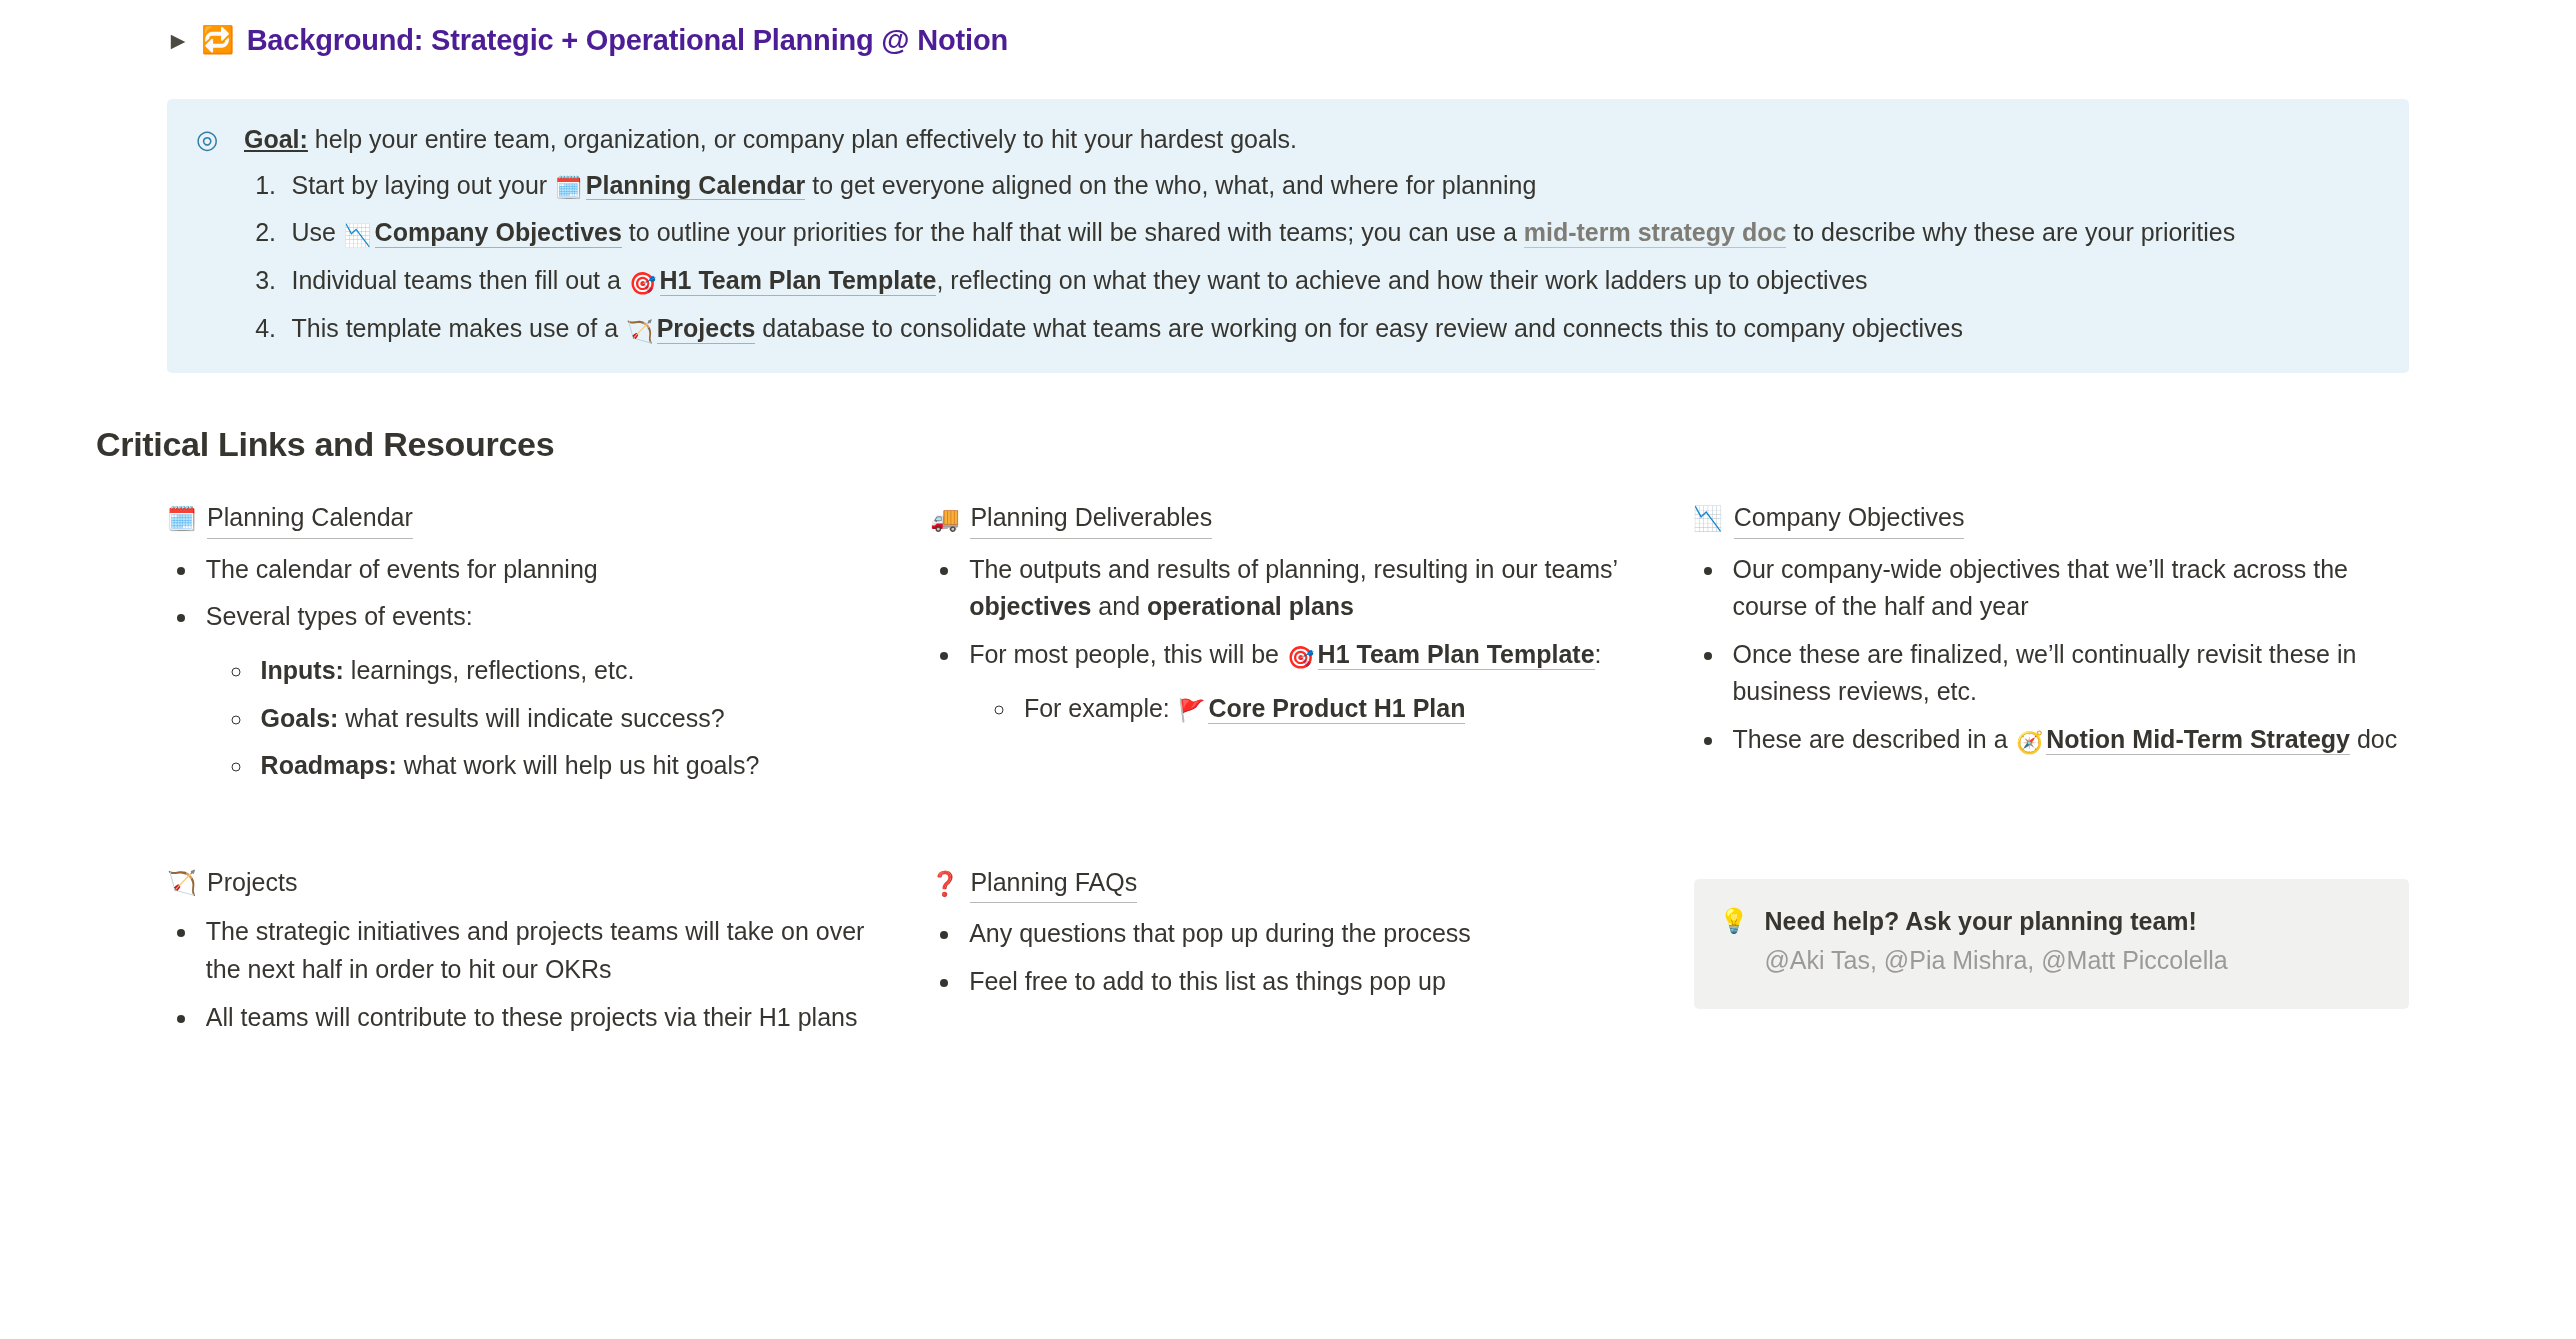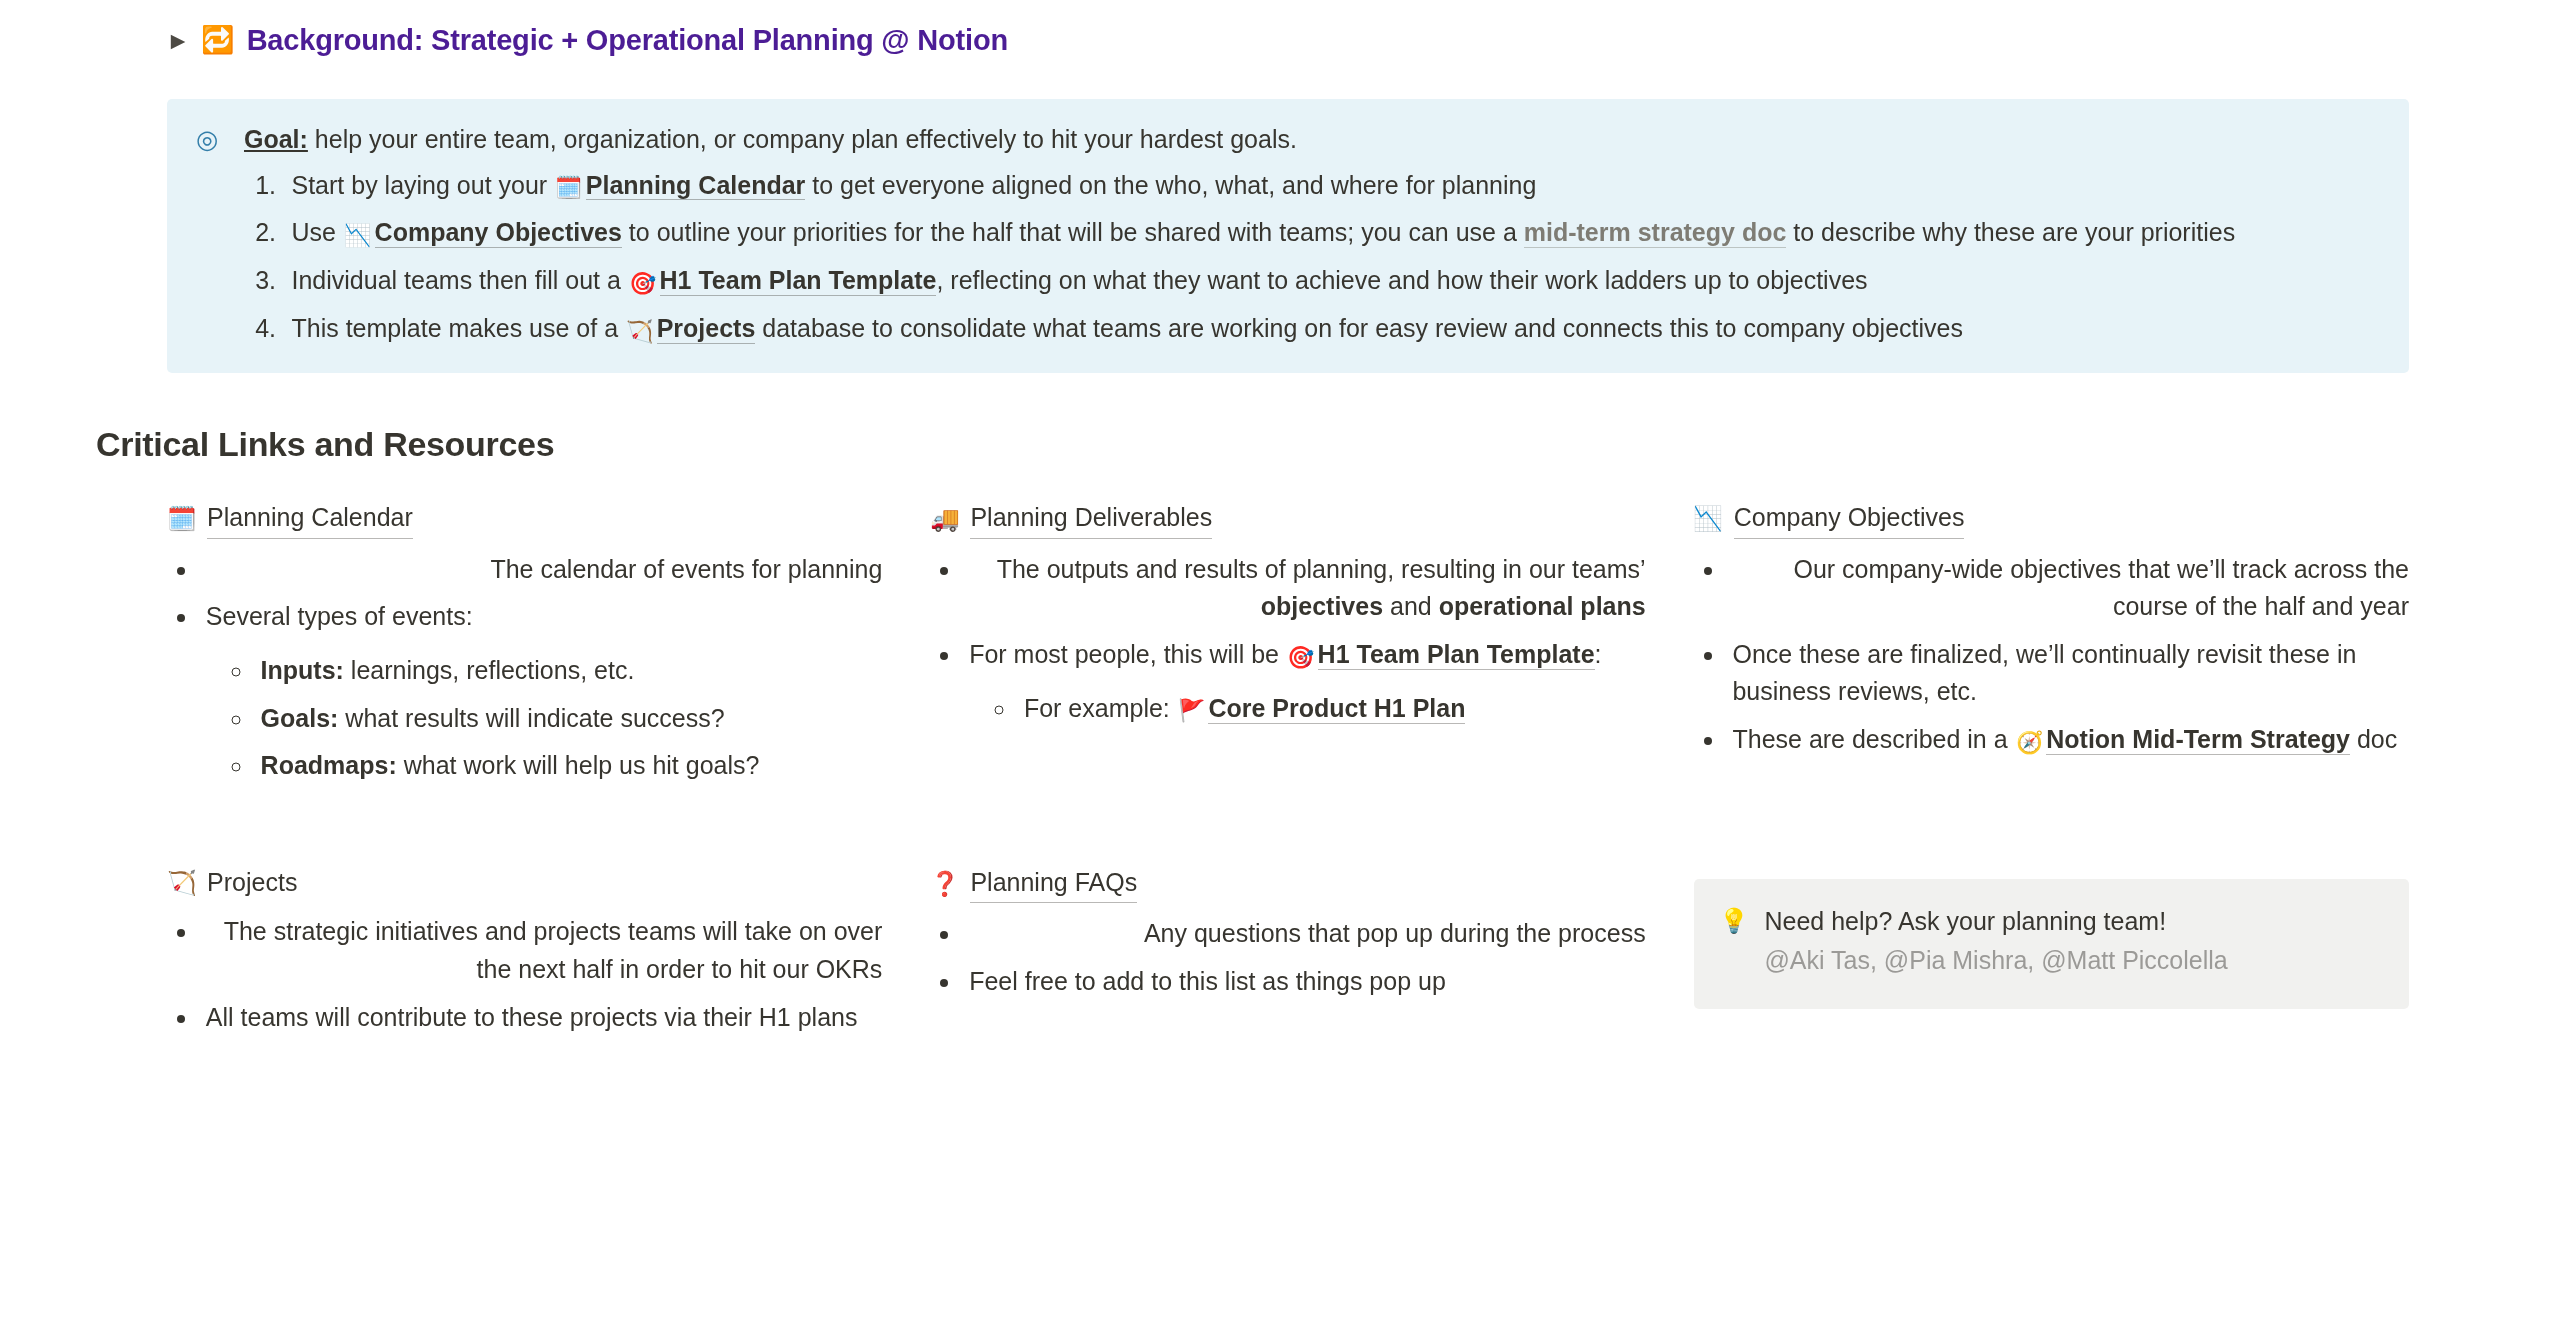--- a/index.html
+++ b/index.html
@@ -131,39 +131,39 @@
   }
 
   ul.bullets {
     margin: 0;
     padding-left: 32px;
   }
   ul.bullets > li {
     margin: 10.2px 0 0 0;
     padding-left: 6.8px;
   }
-  ul.bullets > li:first-child { margin-top: 5.1px; text-align: right; }
+  ul.bullets > li:first-child { margin-top: 5.1px; }
   ul.bullets ul.sub {
     list-style-type: circle;
     margin: 16px;
     padding-left: 32px;
   }
   ul.bullets ul.sub > li { margin-top: 10.2px; padding-left: 6.8px; }
 
   
   .helpbox {
     background: #f1f1ef;
     border-radius: 5.1px;
     padding: 24px 29px 29px 25.6px;
     display: flex;
     gap: 15.3px;
     margin-top: 15.3px;
   }
   .helpbox .hb-icon { font-size: 24px; flex: none; line-height: 1.5; }
-  .helpbox .hb-title { font-weight: normal; }
+  .helpbox .hb-title { font-weight: bold; }
   .helpbox .hb-mentions { color: #9b9a97; margin-top: 1.7px; }
 
   .cols.second { margin-top: 63px; align-items: flex-start; }
   .cols.second .col.helpcol { padding-right: 0; }
 </style>
 </head>
 <body>
 
 <div class="page">
 

